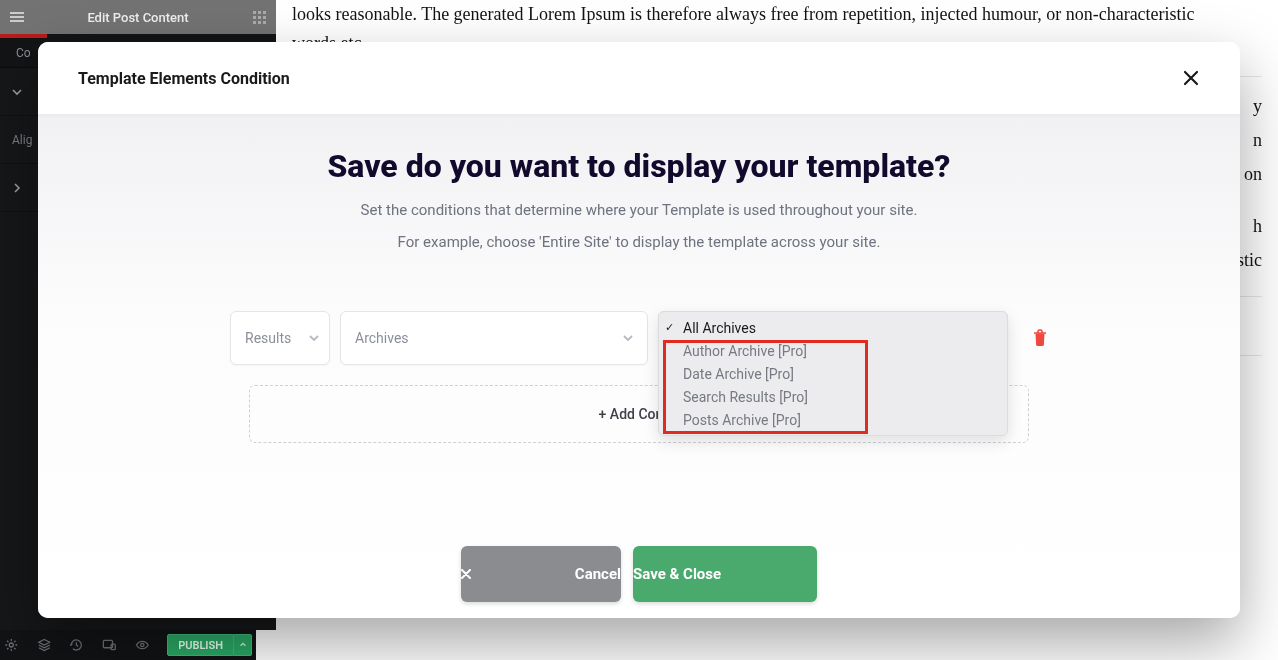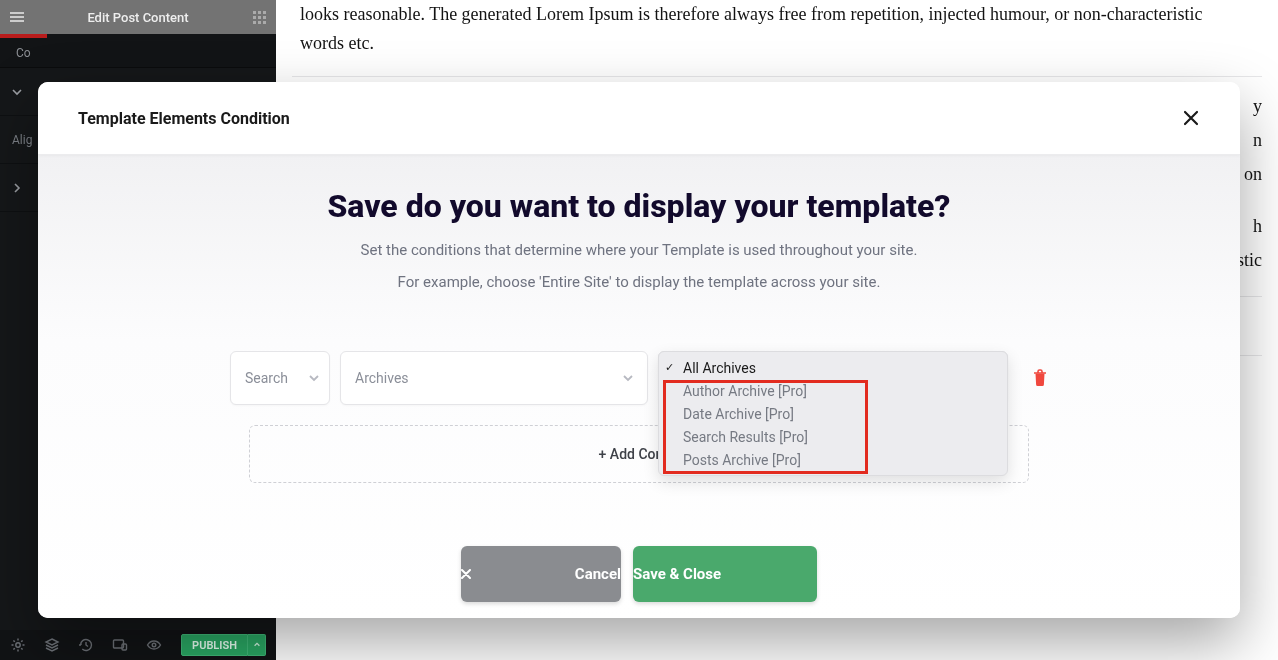--- a/index.html
+++ b/index.html
@@ -35,51 +35,50 @@
   }
   .sidebar-area{
     position:absolute; left:0; top:68px; width:276px; height:562px;
     background:#151719;
   }
   .sidebar-block{height:48px;border-bottom:1px solid #0e1012;display:flex;align-items:center;padding:0 12px;color:#c7cace;font-size:12px;gap:8px;}
   .sidebar-block .caret{width:10px;height:10px;color:#9a9da2;}
   .sidebar-block.muted{color:#7b7f86;}
 
   .editor-footer{
-    position:absolute; left:0; bottom:0; width:276px; height:30px;
+    position:absolute; left:0; bottom:0; width:256px; height:30px;
     background:#111315; display:flex; align-items:center; gap:18px;
-    padding:0 10px;
+    padding:0 4px;
   }
   .footer-icon{width:16px;height:16px;color:#6d7177;}
   .publish-group{margin-left:auto;display:flex;align-items:center;}
   .publish-btn{height:22px;background:#2aa864;color:#e9fff3;font-size:11px;font-weight:600;border:1px solid #40b878;border-radius:2px 0 0 2px;padding:0 10px;display:flex;align-items:center;}
   .publish-caret{height:22px;width:18px;background:#2aa864;border:1px solid #40b878;border-left:none;border-radius:0 2px 2px 0;display:flex;align-items:center;justify-content:center;color:#d2f5e2;}
 
   .page-canvas{
     position:absolute; left:276px; top:0; right:0; bottom:0;
     background:#ffffff; color:#1c1c1c;
     font-family: Georgia, "Times New Roman", serif;
     font-size:18px; line-height:1.6;
     padding:0 16px;
   }
-  .page-canvas p{margin:0 0 18px 8px;color:#131313;}
+  .page-canvas p{margin:0 0 18px 0;color:#131313;}
   .page-canvas hr{border:none;border-top:1px solid #e7e7e9;margin:12px 0;}
 
   
   .overlay{
     position:absolute; inset:0;
     background:transparent;
   }
   .modal{
     position:absolute; left:38px; top:42px; right:38px; bottom:42px;
     background:#fff; border-radius:10px;
     box-shadow:0 25px 60px rgba(0,0,0,0.35);
     overflow:hidden;
     font-family: -apple-system, BlinkMacSystemFont, "Segoe UI", Roboto, Helvetica, Arial, sans-serif;
-    margin-top: 40px;
   }
   .modal-header{
     height:73px; display:flex; align-items:center; justify-content:space-between;
     padding:0 40px;
     border-bottom:1px solid #ececee;
     box-shadow:0 1px 3px rgba(0,0,0,0.04);
     position:relative; z-index:2; background:#fff;
   }
   .modal-header h3{font-size:16px;font-weight:700;color:#1a1a1a;margin:0;}
   .close-x{width:18px;height:18px;color:#1a1a1a;cursor:pointer;}
@@ -250,21 +249,21 @@
         </svg>
     </div>
 
     <div class="modal-body">
       <div class="headline">Save do you want to display your template?</div>
       <div class="sub1">Set the conditions that determine where your Template is used throughout your site.</div>
       <div class="sub2">For example, choose 'Entire Site' to display the template across your site.</div>
 
       <div class="row">
         <div class="select-box include">
-          <span>Search</span>
+          <span>Results</span>
           <svg class="caret-down" viewBox="0 0 10 10">
               <path d="M1 3l4 4 4-4" fill="none" stroke="currentColor" stroke-width="1.8"></path>
             </svg>
         </div>
         <div class="select-box archives">
           <span>Archives</span>
           <svg class="caret-down" viewBox="0 0 10 10">
               <path d="M1 3l4 4 4-4" fill="none" stroke="currentColor" stroke-width="1.8"></path>
             </svg>
         </div>

